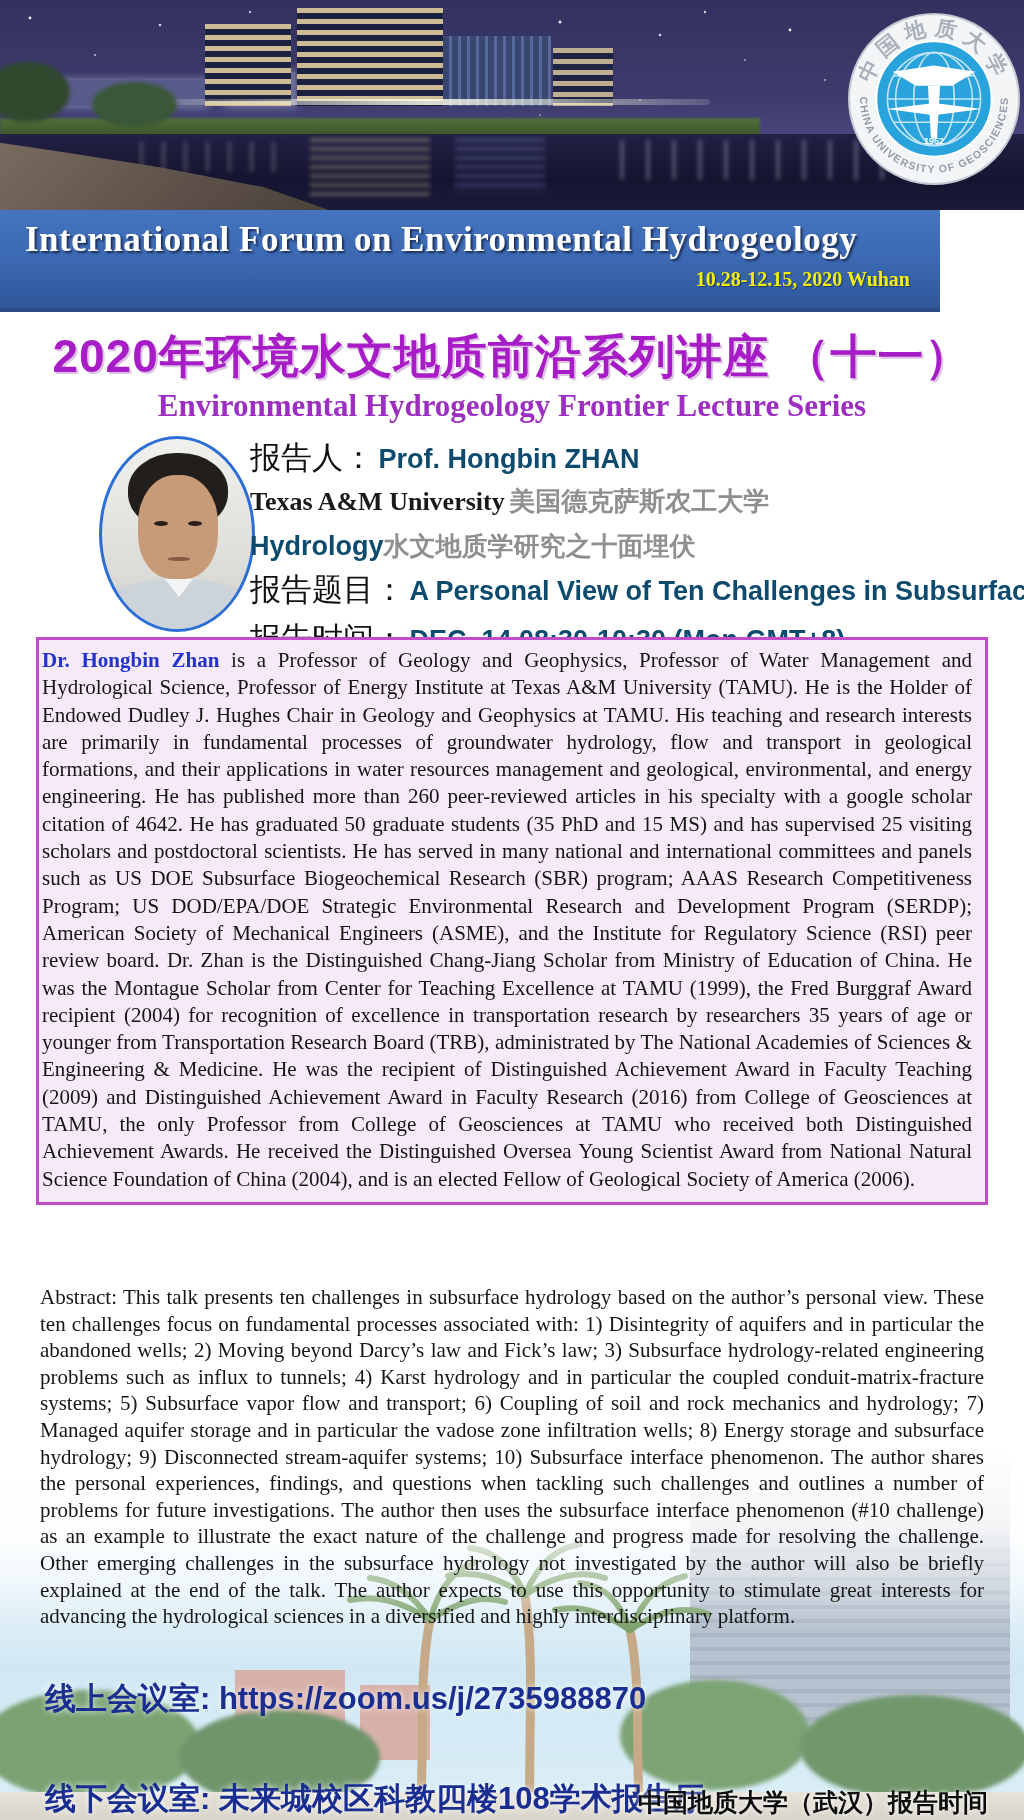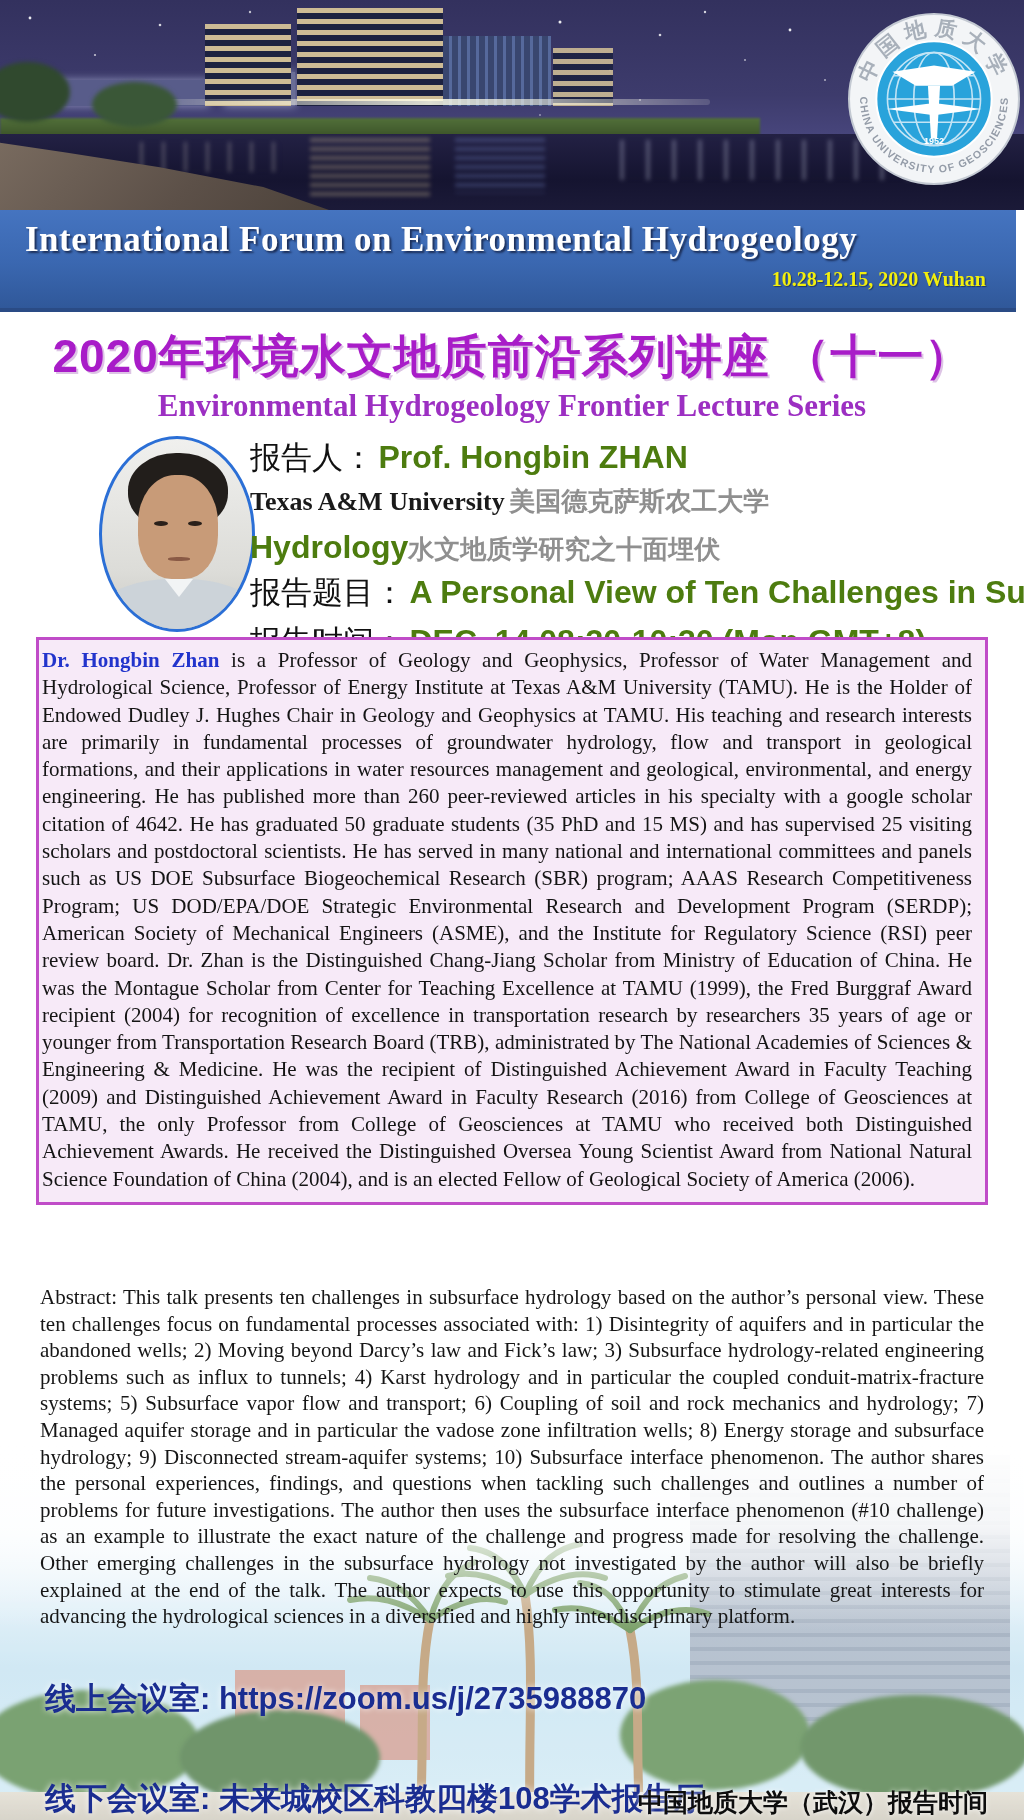--- a/index.html
+++ b/index.html
@@ -20,21 +20,21 @@
   .refl{position:absolute;filter:blur(2px);opacity:.75;}
   .shore{position:absolute;left:0;top:128px;width:470px;height:82px;
          background:linear-gradient(135deg,#7a6c60 0%,#5c5048 45%,#3e362f 100%);
          clip-path:polygon(0 18%,14% 30%,34% 48%,56% 72%,70% 100%,0 100%);}
   .treeblob{position:absolute;background:#30492e;border-radius:50%;filter:blur(2px);}
   .bridge{position:absolute;left:150px;top:99px;width:560px;height:6px;background:linear-gradient(90deg,rgba(255,255,240,.1),rgba(255,255,235,.85),rgba(255,255,240,.15));border-radius:3px;filter:blur(.5px);}
 
   .logo{position:absolute;left:848px;top:13px;width:172px;height:172px;}
 
   
-  .banner{position:absolute;left:0;top:210px;width:1016px;height:102px;
+  .banner{position:absolute;left:0;top:210px;width:940px;height:102px;
           background:linear-gradient(180deg,#4574c0 0%,#3a67b0 55%,#30589a 100%);
           border-bottom:4px solid #2a4b85;box-sizing:border-box;}
   .banner-title{position:absolute;left:25px;top:10px;width:980px;
                 font-family:"Liberation Serif", serif;font-weight:bold;font-size:35px;color:#ffffff;
                 text-shadow:2px 2px 2px rgba(10,15,40,.65);letter-spacing:.5px;}
   .banner-date{position:absolute;right:30px;top:58px;
                font-family:"Liberation Serif", serif;font-weight:bold;font-size:20px;color:#f2ef0e;
                text-shadow:1px 1px 1px rgba(10,15,40,.5);}
 
   
@@ -50,21 +50,21 @@
   .p-hair{position:absolute;left:26px;top:14px;width:100px;height:78px;border-radius:48%;background:#221e1b;}
   .p-face{position:absolute;left:36px;top:36px;width:80px;height:104px;border-radius:46% 46% 42% 42%;background:#c89b78;}
   .p-eye{position:absolute;width:14px;height:5px;border-radius:50%;background:#2a201a;top:82px;}
   .p-mouth{position:absolute;left:66px;top:118px;width:22px;height:4px;border-radius:40%;background:#8a5a45;}
   .p-shirt{position:absolute;left:5px;top:140px;width:142px;height:56px;border-radius:45% 45% 0 0;background:#ccd3d9;}
   .p-collar{position:absolute;left:63px;top:140px;width:28px;height:18px;background:#f2f4f5;clip-path:polygon(0 0,50% 100%,100% 0);}
 
   .info{position:absolute;left:250px;top:437px;width:760px;}
   .iline{white-space:nowrap;}
   .lbl{font-weight:normal;color:#111111;font-size:31px;}
-  .blue{font-weight:bold;color:#4d7c0f;font-size:32px;}
+  .blue{font-weight:bold;color:#0c4a6e;font-size:27px;}
   .serifb{font-family:"Liberation Serif", serif;font-weight:bold;color:#1a1a1a;font-size:26px;}
   .gray{font-weight:bold;color:#8f8f8f;font-size:26px;}
   .email{color:#3a3a3a;font-size:29px;font-weight:normal;}  .mt2{margin-top:5px;}  .mt3{margin-top:10px;} .mt4{margin-top:7px;}
 
   
   .bio-box{position:absolute;left:36px;top:637px;width:952px;box-sizing:border-box;
            border:3px solid #c04cc8;background:#f7eaf8;padding:7px 13px 9px 3px;}
   .bio-text{font-family:"Liberation Serif", serif;font-size:21px;line-height:27.3px;color:#141414;
             text-align:justify;}
   .bio-lead{color:#2234cc;font-weight:bold;}

